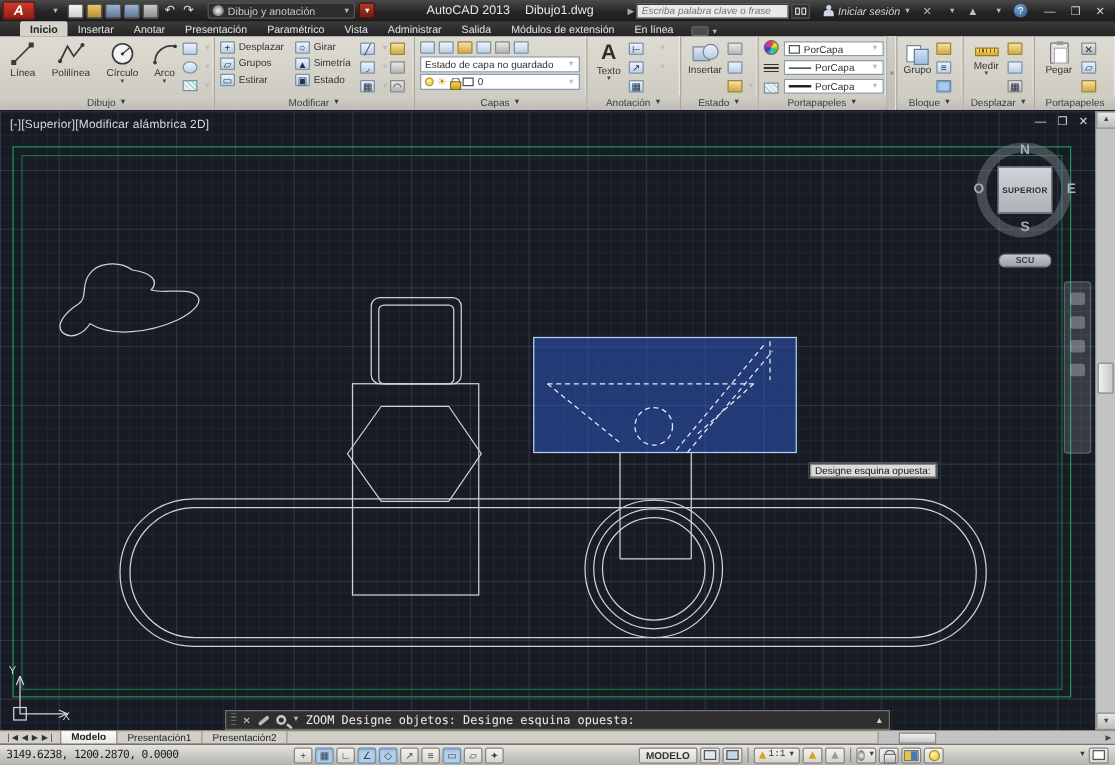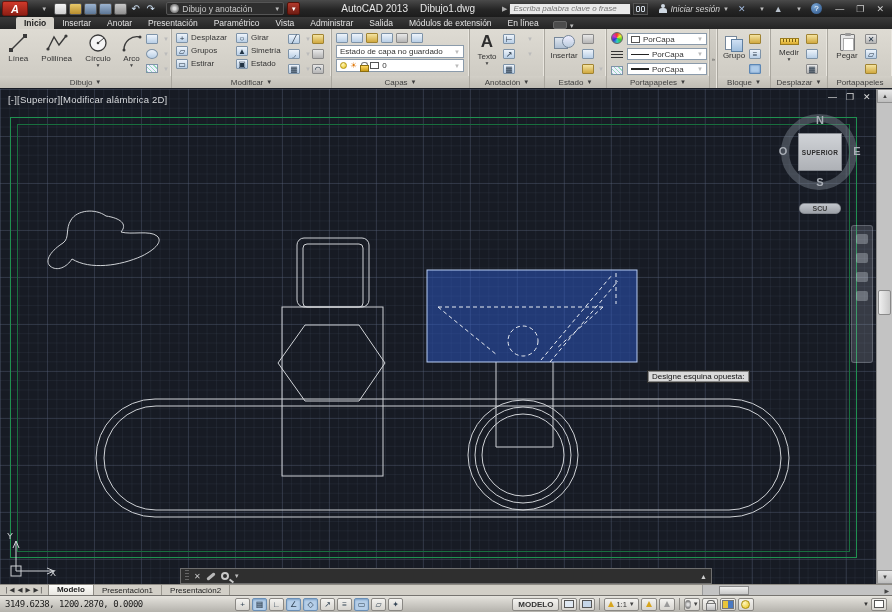--- a/index.html
+++ b/index.html
@@ -164,21 +164,21 @@
   .tg{width:15px;height:13px;border:1px solid #8a8884;border-radius:2px;
     background:linear-gradient(#f4f3f0,#d6d4cf);font-size:8px;color:#345;display:flex;align-items:center;justify-content:center;}
   .tg.on{background:#b6cfe9;border-color:#6b8fb5;box-shadow:inset 0 1px 2px #7ea2c8;}
   .btn3d{border:1px solid #8a8884;border-radius:2px;background:linear-gradient(#f4f3f0,#d6d4cf);
     display:flex;align-items:center;justify-content:center;gap:2px;height:13px;}
   .modelo{font-size:8px;font-weight:bold;color:#333;padding:0 5px;margin-left:auto;}
   .sico{width:16px;}
   .sep{width:1px;height:12px;background:#8f8d88;margin:0 2px;}
   .goldtri{width:0;height:0;border-left:3px solid transparent;border-right:3px solid transparent;border-bottom:6px solid #d7a51f;}
   .graytri{width:0;height:0;border-left:3px solid transparent;border-right:3px solid transparent;border-bottom:6px solid #9a9a9a;}
-  .scaletxt{font-size:7.5px;color:#333;}
+  .scaletxt{font-size:7.5px;color:#333;font-family:Liberation Mono, monospace;}
   .hwico{width:12px;height:9px;background:linear-gradient(90deg,#e8c43a 50%,#4a78c0 50%);border:1px solid #777;}
   .bulbst{width:9px;height:9px;border-radius:50%;background:radial-gradient(circle at 35% 30%,#fff6c0,#e8c414);border:1px solid #a88c10;}
   .cleansq{width:10px;height:8px;border:1px solid #555;background:#fff;}
   .locksm{width:8px;height:9px;position:relative;}
   .locksm::before{content:"";position:absolute;left:1px;top:0;width:6px;height:4px;border:1px solid #666;border-bottom:none;border-radius:3px 3px 0 0;}
   .locksm::after{content:"";position:absolute;left:0;top:3px;width:8px;height:6px;background:linear-gradient(#eee,#bbb);border:1px solid #777;}
 </style>
 </head>
 <body>
 
@@ -660,20 +660,21 @@
       <div class="varrow" style="bottom:0">▼</div>
     </div>
   </div>
 
   <div class="cmdline">
     <div class="cmdgrip"></div>
     <span class="cmdx">✕</span>
     <div class="wrench"></div>
     <div class="mag"></div>
     <span class="dd" style="margin:0">▼</span>
+    <span class="cmdtext">ZOOM Designe objetos: Designe esquina opuesta:</span>
     <span class="cmdup">▲</span>
   </div>
 
   <div class="laytabs">
     <div class="lnav">
       <span>❘◀</span>
       <span>◀</span>
       <span>▶</span>
       <span>▶❘</span>
     </div>

